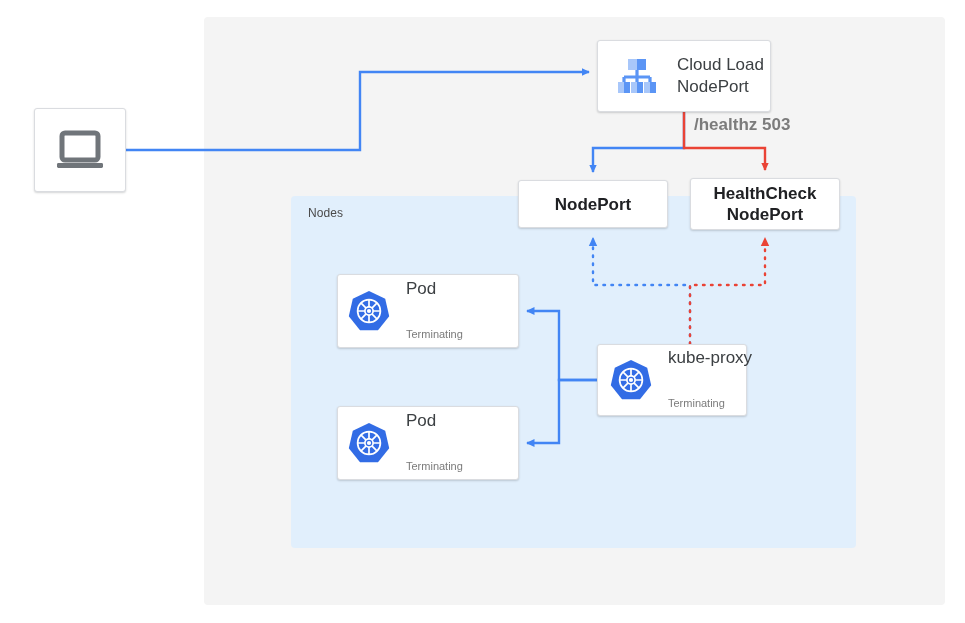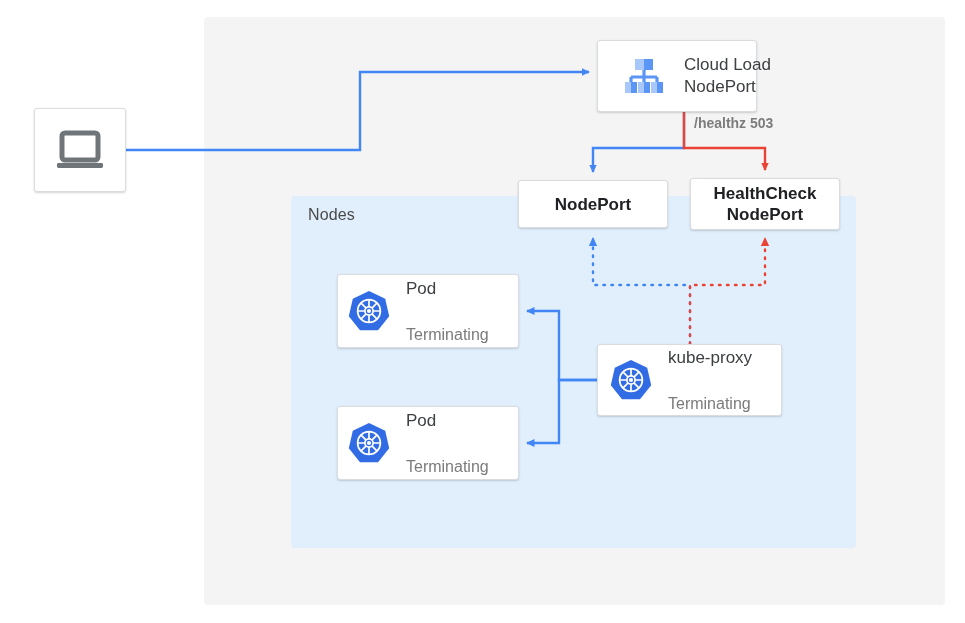--- a/index.html
+++ b/index.html
@@ -35,21 +35,21 @@
     top: 196px;
     width: 565px;
     height: 352px;
     background: #e1effc;
     border-radius: 4px;
   }
   .nodes-label {
     position: absolute;
     left: 308px;
     top: 206px;
-    font-size: 16px;
+    font-size: 12px;
     color: #4a4a4a;
     letter-spacing: .1px;
   }
 
   
   .card {
     position: absolute;
     background: #ffffff;
     border: 1px solid #dadce0;
     border-radius: 3px;
@@ -63,21 +63,21 @@
     flex-direction: column;
     justify-content: center;
   }
   .card-title {
     font-size: 17px;
     color: #3c4043;
     line-height: 22px;
     white-space: nowrap;
   }
   .card-sub {
-    font-size: 16px;
+    font-size: 11px;
     color: #7b7b7b;
     line-height: 21px;
     white-space: nowrap;
     margin-top: 24px;
   }
   .card-center {
     justify-content: center;
     text-align: center;
   }
   .card-center .card-title {
@@ -86,39 +86,39 @@
     color: #202124;
     line-height: 21px;
   }
 
   
   #client-box {
     left: 34px; top: 108px; width: 92px; height: 84px;
     justify-content: center;
   }
   #clb-box {
-    left: 597px; top: 40px; width: 160px; height: 72px;
-    padding-left: 20px;
+    left: 597px; top: 40px; width: 174px; height: 72px;
+    padding-left: 13px;
   }
   #nodeport-box {
     left: 518px; top: 180px; width: 150px; height: 48px;
   }
   #hc-nodeport-box {
     left: 690px; top: 178px; width: 150px; height: 52px;
   }
   #pod-top-box {
     left: 337px; top: 274px; width: 182px; height: 74px;
     padding-left: 8px;
   }
   #pod-bot-box {
     left: 337px; top: 406px; width: 182px; height: 74px;
     padding-left: 8px;
   }
   #kubeproxy-box {
-    left: 597px; top: 344px; width: 185px; height: 72px;
+    left: 597px; top: 344px; width: 150px; height: 72px;
     padding-left: 10px;
   }
 
   .icon-slot {
     flex: 0 0 auto;
     display: flex;
     align-items: center;
     justify-content: center;
     margin-right: 14px;
   }
@@ -130,21 +130,21 @@
     position: absolute;
     left: 0; top: 0;
     width: 965px; height: 623px;
     pointer-events: none;
   }
 
   .healthz-label {
     position: absolute;
     left: 694px;
     top: 115px;
-    font-size: 14px;
+    font-size: 17px;
     font-weight: bold;
     color: #7c7c7c;
     white-space: nowrap;
   }
 </style>
 </head>
 <body>
 
 <div id="stage">
 

